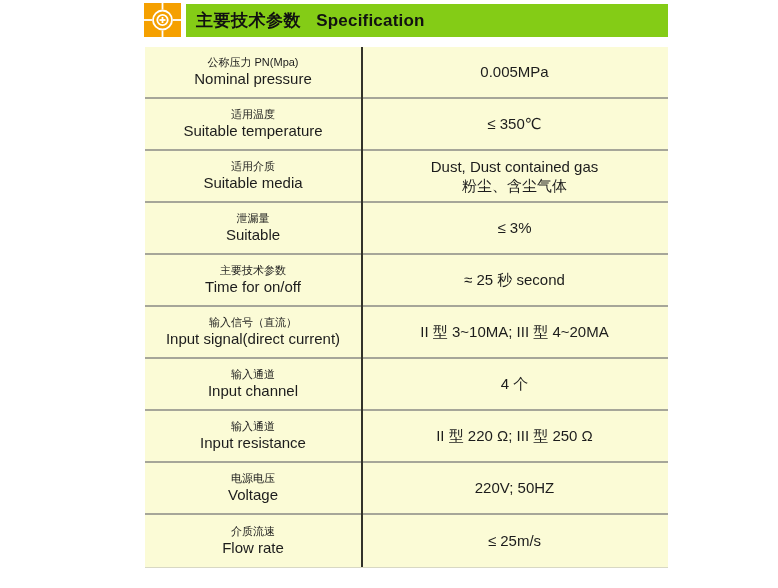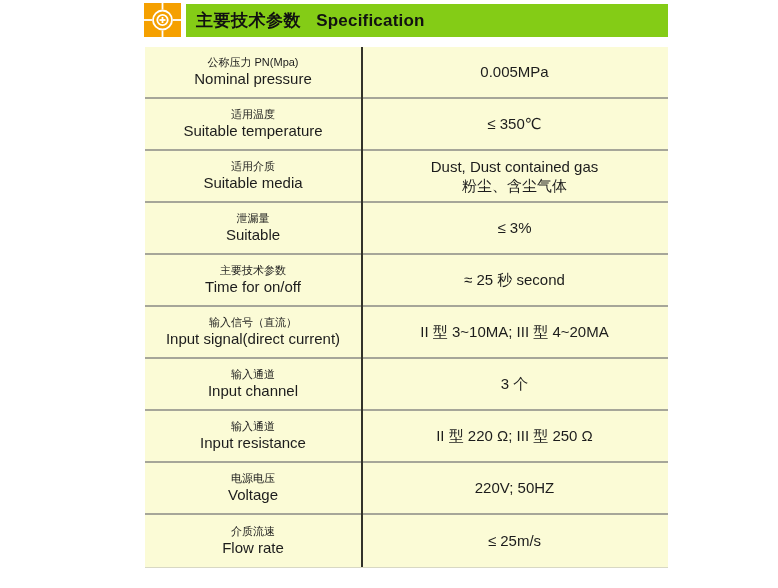--- a/index.html
+++ b/index.html
@@ -193,21 +193,21 @@
 
       </div>
     </div>
 
     <div class="spec-row">
       <div class="cell cell-label">
         <div class="param-zh">输入通道</div>
         <div class="param-en">Input channel</div>
       </div>
       <div class="cell cell-value">
-        <div class="value-line">3 个</div>
+        <div class="value-line">4 个</div>
 
       </div>
     </div>
 
     <div class="spec-row">
       <div class="cell cell-label">
         <div class="param-zh">输入通道</div>
         <div class="param-en">Input resistance</div>
       </div>
       <div class="cell cell-value">

